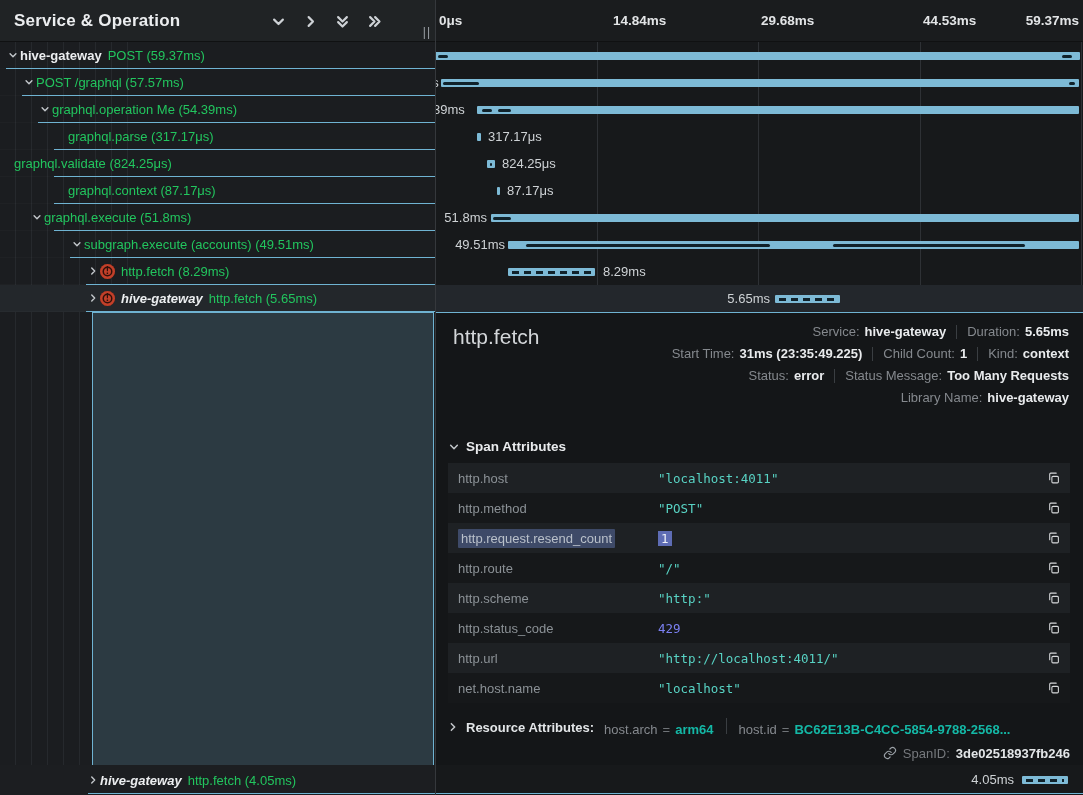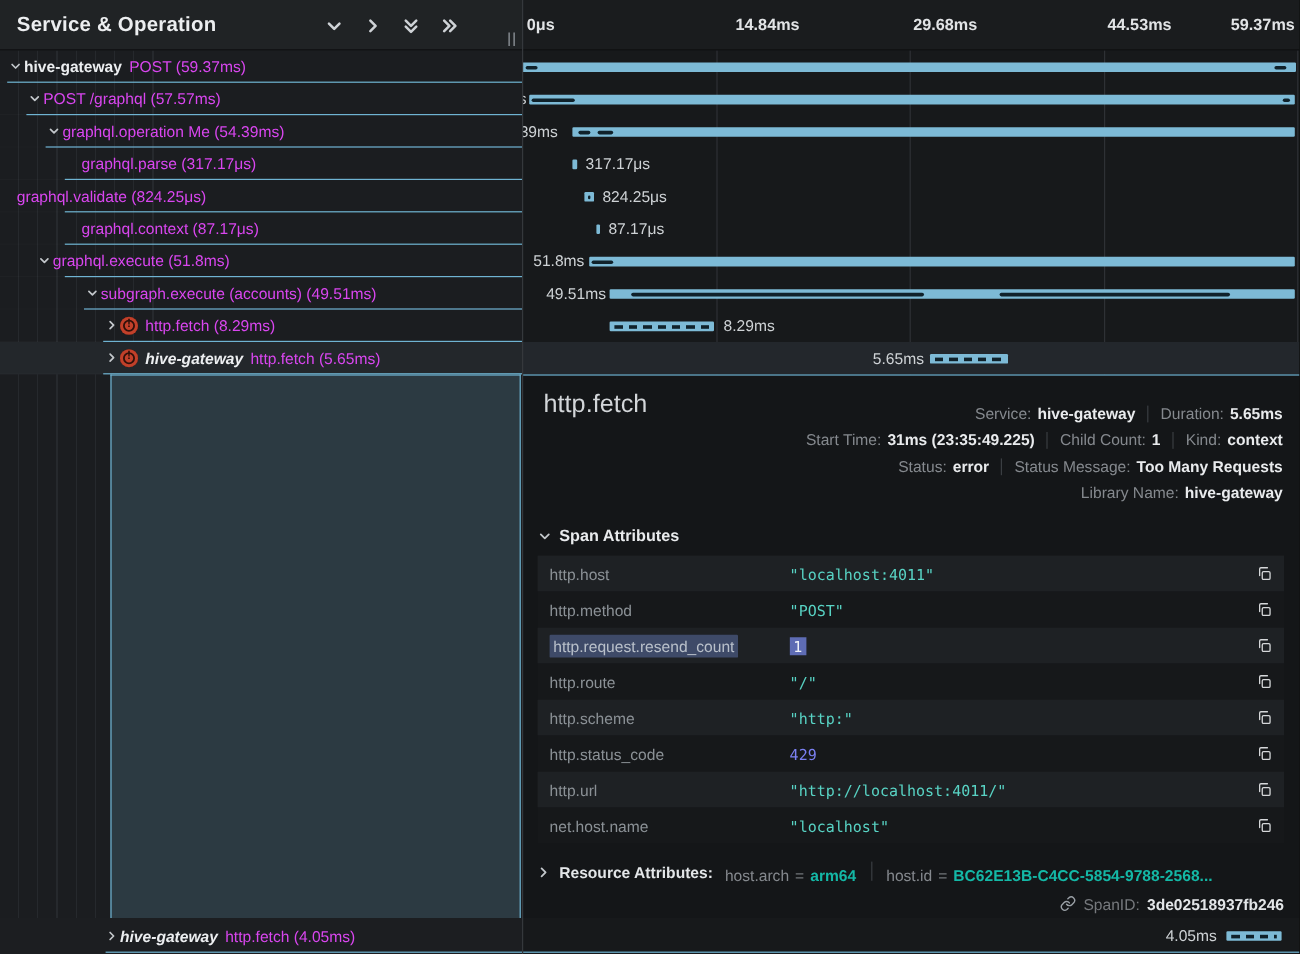--- a/index.html
+++ b/index.html
@@ -25,21 +25,21 @@
   .tree-row.selected { background:#23272b; }
   .row-underline { position:absolute; bottom:-1px; right:0; height:1px; background:#6fb3d2; }
   .tchev { width:14px; height:10px; display:flex; align-items:center; justify-content:center; flex:0 0 14px; cursor:pointer; }
   .tchev.empty { visibility:hidden; }
   .err-icon { width:15px; height:15px; border-radius:50%; background:#c2402a;
     box-shadow: inset 0 0 0 2.5px #c2402a, inset 0 0 0 4px #30100a;
     display:flex; align-items:center; justify-content:center; margin-right:6px; flex:0 0 15px; }
   .err-icon span { color:#30100a; font-size:10px; font-weight:700; line-height:1; transform:translateY(-0.5px); }
   .svc { font-weight:700; color:#eceef0; margin-right:6px; white-space:nowrap; }
   .svc.italic { font-style:italic; }
-  .op { color:#d946ef; white-space:nowrap; }
+  .op { color:#22c55e; white-space:nowrap; }
   .expanded-block { position:absolute; left:92px; top:312px; width:342px; height:453px;
     background:#2c3a42; border:1px solid #6fb3d2; border-bottom:none; z-index:4; }
   
   .bottom-row { position:absolute; left:0; top:765px; width:1083px; height:30px; background:#17191b; z-index:6; }
   .bottom-row .left-part { position:absolute; left:0; top:0; width:435px; height:30px; background:#1c1e21;
     display:flex; align-items:center; font-size:13px; }
   .bottom-underline { position:absolute; left:88px; right:0; bottom:1px; height:1px; background:#6fb3d2; }
   
   .timeline-panel { position:absolute; left:435px; top:0; width:648px; height:795px; background:#17191b; }
   .panel-divider { position:absolute; left:435px; top:0; width:1px; height:795px; background:#35383c; z-index:7; }
@@ -54,21 +54,21 @@
   .bar-dashes { position:absolute; left:4px; right:4px; top:2.5px; height:3px;
     background:repeating-linear-gradient(90deg,#10222b 0 7px, transparent 7px 12px); }
   .bar-label { position:absolute; top:0; height:27px; line-height:27px; font-size:13px; color:#ced2d5; white-space:nowrap; }
   .tl-bottom { position:absolute; left:435px; top:765px; width:648px; height:30px; z-index:7; }
   .tl-bottom .bar { top:11px; }
   .tl-bottom .bar-label { height:30px; line-height:30px; }
   
   .details-panel { position:absolute; left:435px; top:312px; width:648px; height:453px;
     background:#141618; border-top:1px solid #6fb3d2; z-index:6; }
   .detail-title { position:absolute; left:18px; top:12px; font-size:21px; font-weight:400; color:#d3d6d9; }
-  .meta-block { position:absolute; right:14px; top:8px; text-align:right;margin-top:13px; }
+  .meta-block { position:absolute; right:14px; top:8px; text-align:right; }
   .meta-line { height:22px; line-height:22px; font-size:13px; display:flex; justify-content:flex-end; align-items:center; }
   .meta-label { color:#85898e; margin-right:5px; white-space:pre; }
   .meta-value { color:#e9ebed; font-weight:700; white-space:pre; }
   .meta-sep { display:inline-block; width:1px; height:14px; background:#3a3e42; margin:0 10px; }
   .section-header { position:absolute; left:14px; top:126px; display:flex; align-items:center; gap:7px;
     font-size:13.5px; font-weight:700; color:#e9ebed; cursor:pointer; }
   .attr-table { position:absolute; left:13px; top:150px; width:622px; }
   .attr-row { height:30px; display:flex; align-items:center; font-size:13px; padding:0 10px; }
   .attr-row.alt0 { background:#1e2124; }
   .attr-row.alt1 { background:#16181a; }

